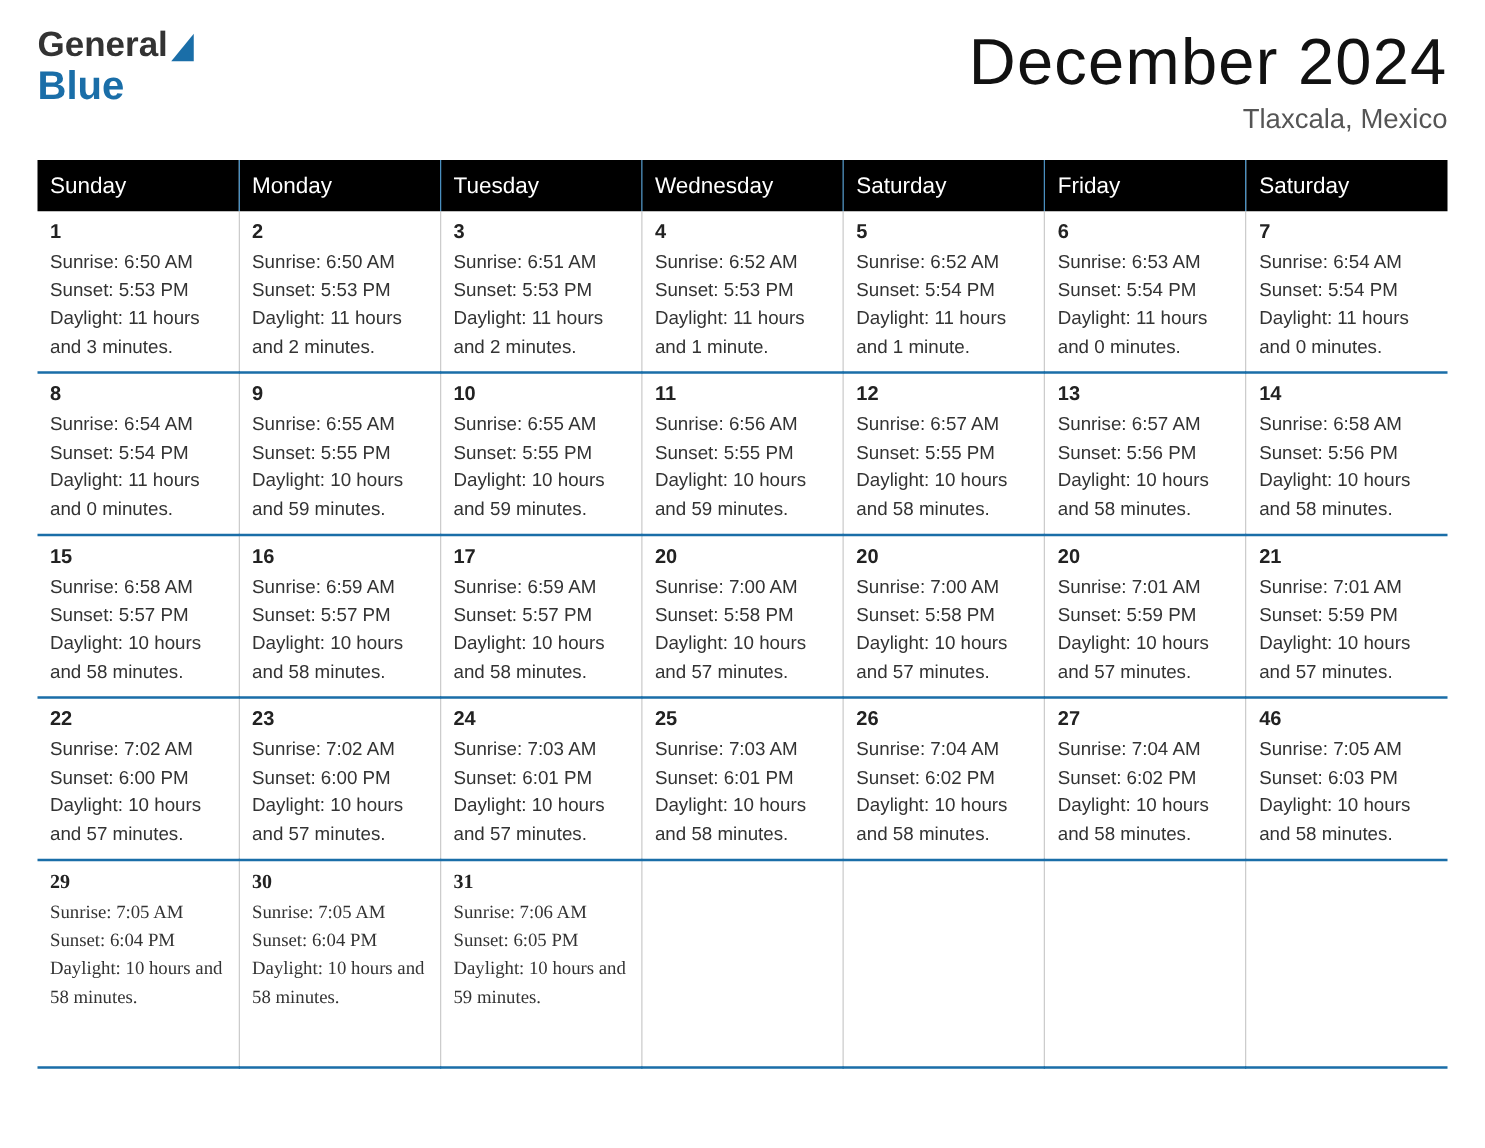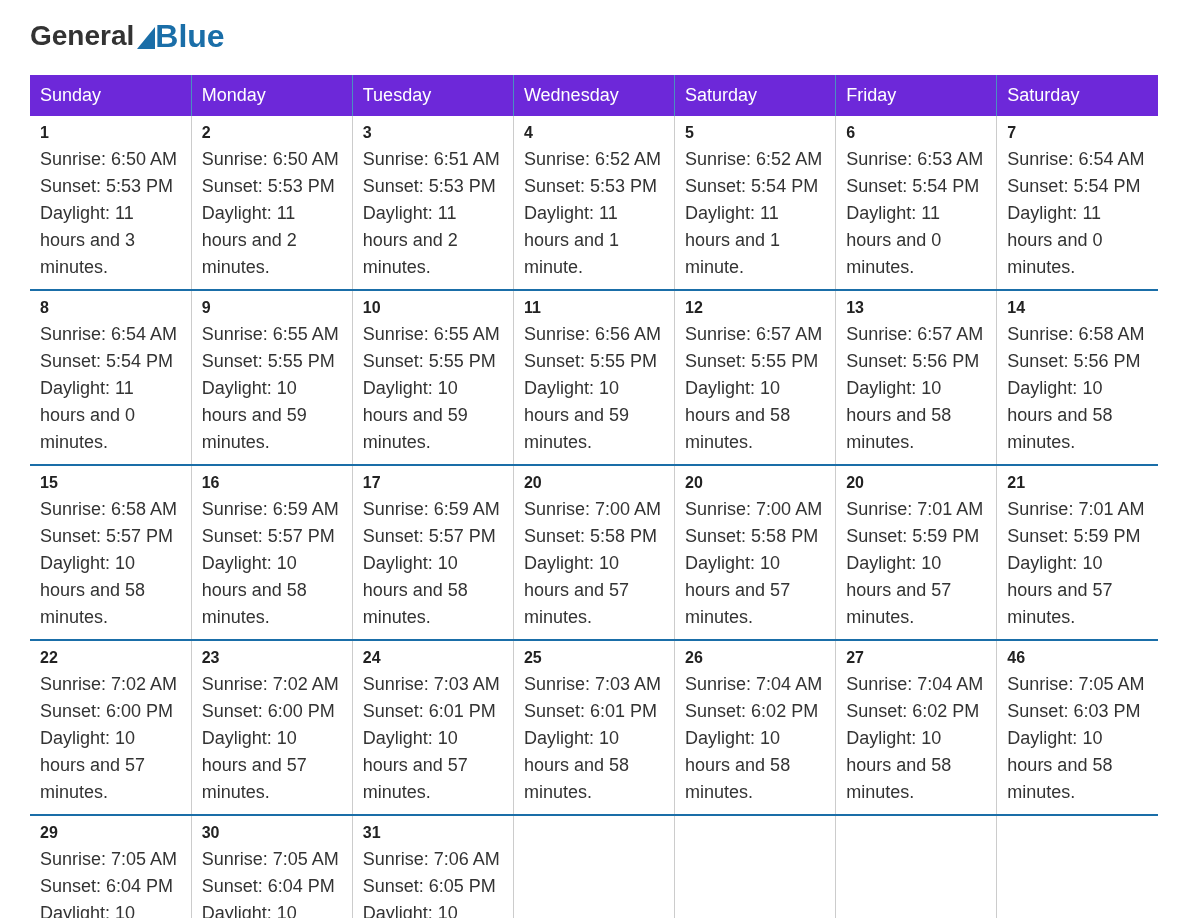--- a/index.html
+++ b/index.html
@@ -11,21 +11,21 @@
       padding: 20px 30px;
     }
     .header {
       display: flex;
       justify-content: space-between;
       align-items: flex-start;
       margin-bottom: 20px;
     }
     .logo {
       display: flex;
-      flex-direction: row;
+      flex-direction: column;
       align-items: flex-start;
       justify-content: flex-end;
     }
     .logo-top {
       display: flex;
       align-items: center;
     }
     .logo-general {
       font-size: 28px;
       font-weight: bold;
@@ -58,21 +58,21 @@
       font-size: 22px;
       color: #555;
       margin-top: 2px;
     }
     table {
       width: 100%;
       border-collapse: collapse;
       table-layout: fixed;
     }
     thead tr {
-      background: #6d28d9;
+      background: #000000;
     }
     thead th {
       color: #fff;
       font-size: 18px;
       font-weight: normal;
       padding: 10px 10px;
       text-align: left;
       border-right: 1px solid #4a8fc0;
     }
     thead th:last-child {
@@ -92,38 +92,43 @@
     tbody td:last-child {
       border-right: none;
     }
     .day-num {
       font-size: 16px;
       font-weight: bold;
       display: block;
       margin-bottom: 4px;
     }
     .day-info {
-      font-size: 18px;
+      font-size: 15px;
       line-height: 1.5;
       color: #333;
     }
     .last-row td {
-      height: 130px;
+      height: 166px;
+      font-family: Liberation Serif, serif;
     }
   </style>
 </head>
 <body>
 
 <div class="header">
   <div class="logo">
     <div class="logo-top">
       <span class="logo-general">General</span>
       <div class="logo-triangle"></div>
     </div>
     <span class="logo-blue">Blue</span>
+  </div>
+  <div class="title-area">
+    <div class="month-title">December 2024</div>
+    <div class="location">Tlaxcala, Mexico</div>
   </div>
 </div>
 
 <table>
   <thead>
     <tr>
     <th>Sunday</th>
         <th>Monday</th>
         <th>Tuesday</th>
         <th>Wednesday</th>

